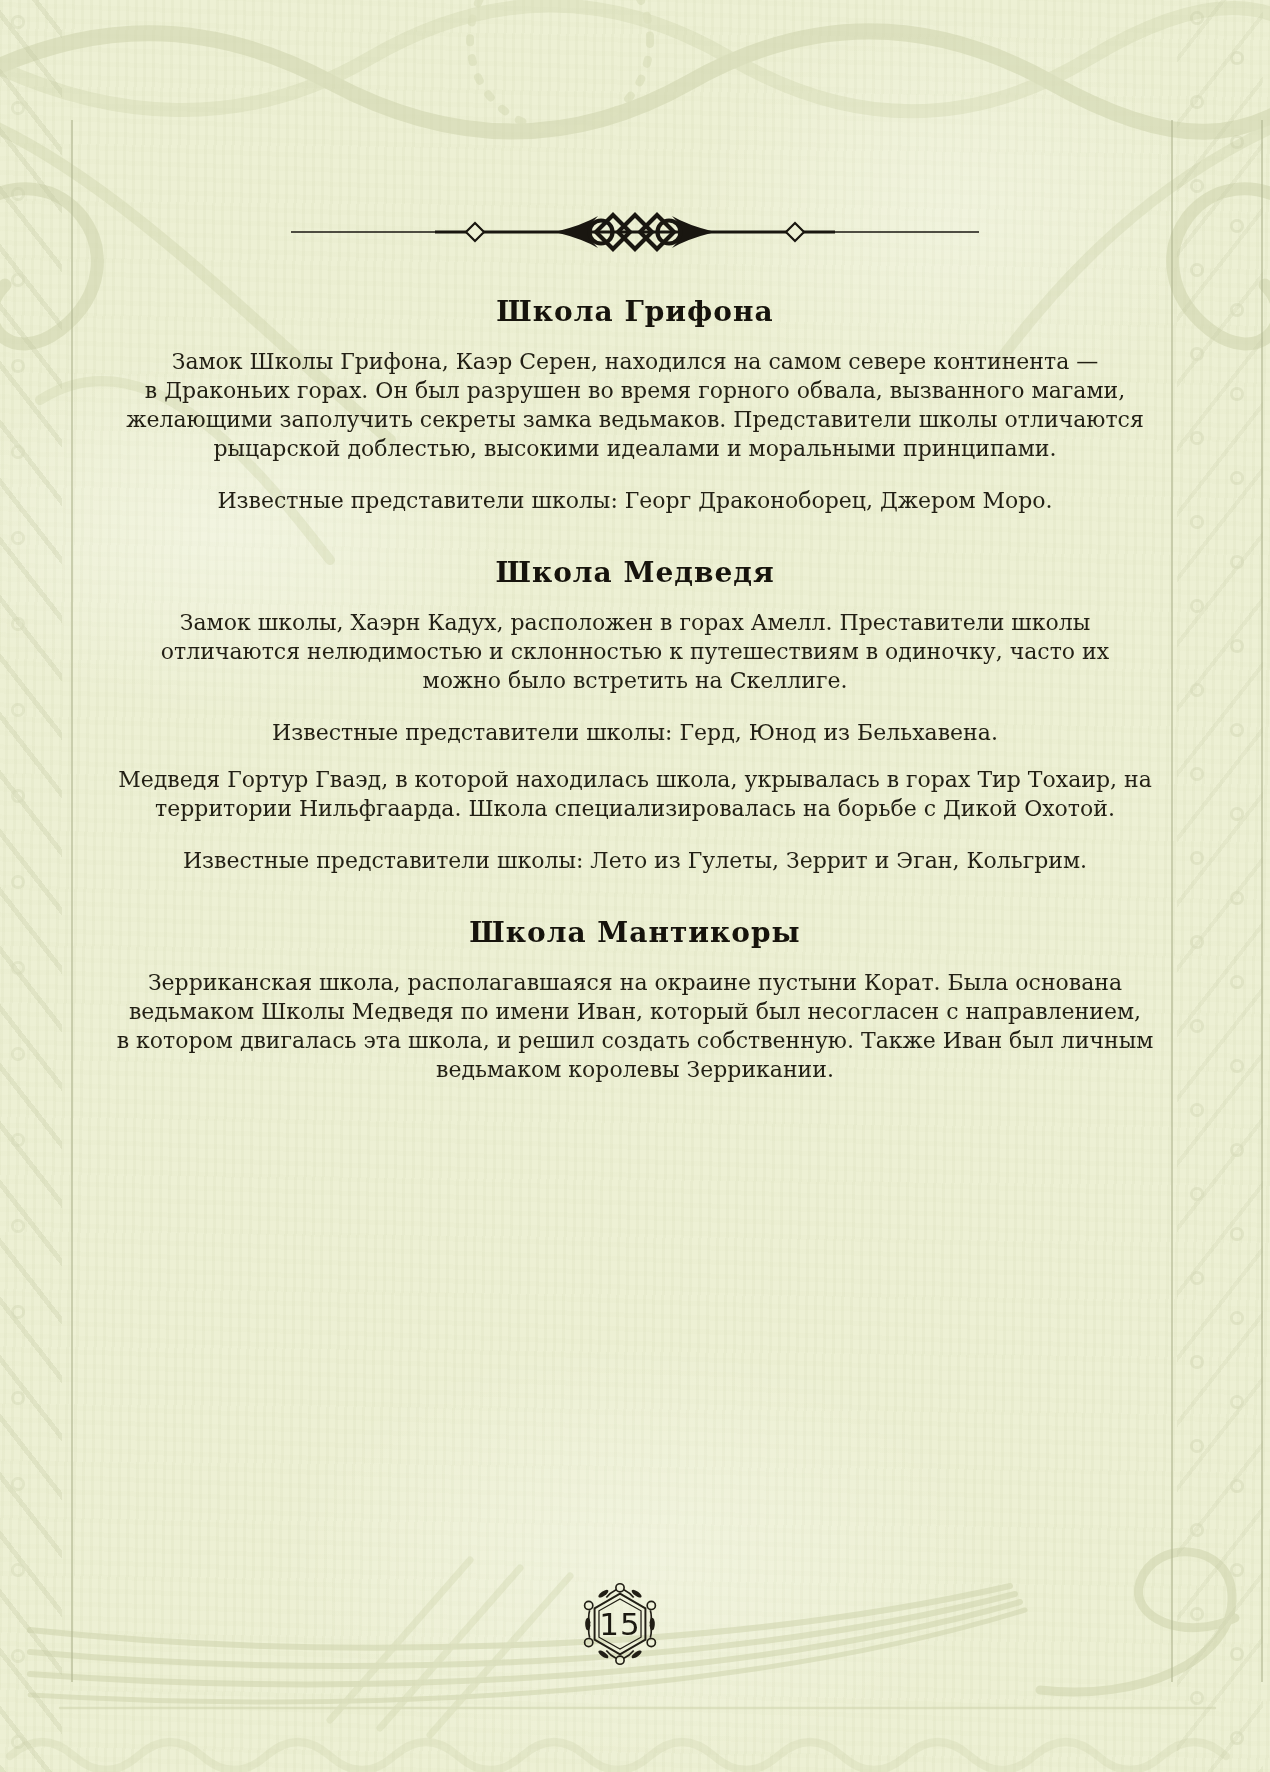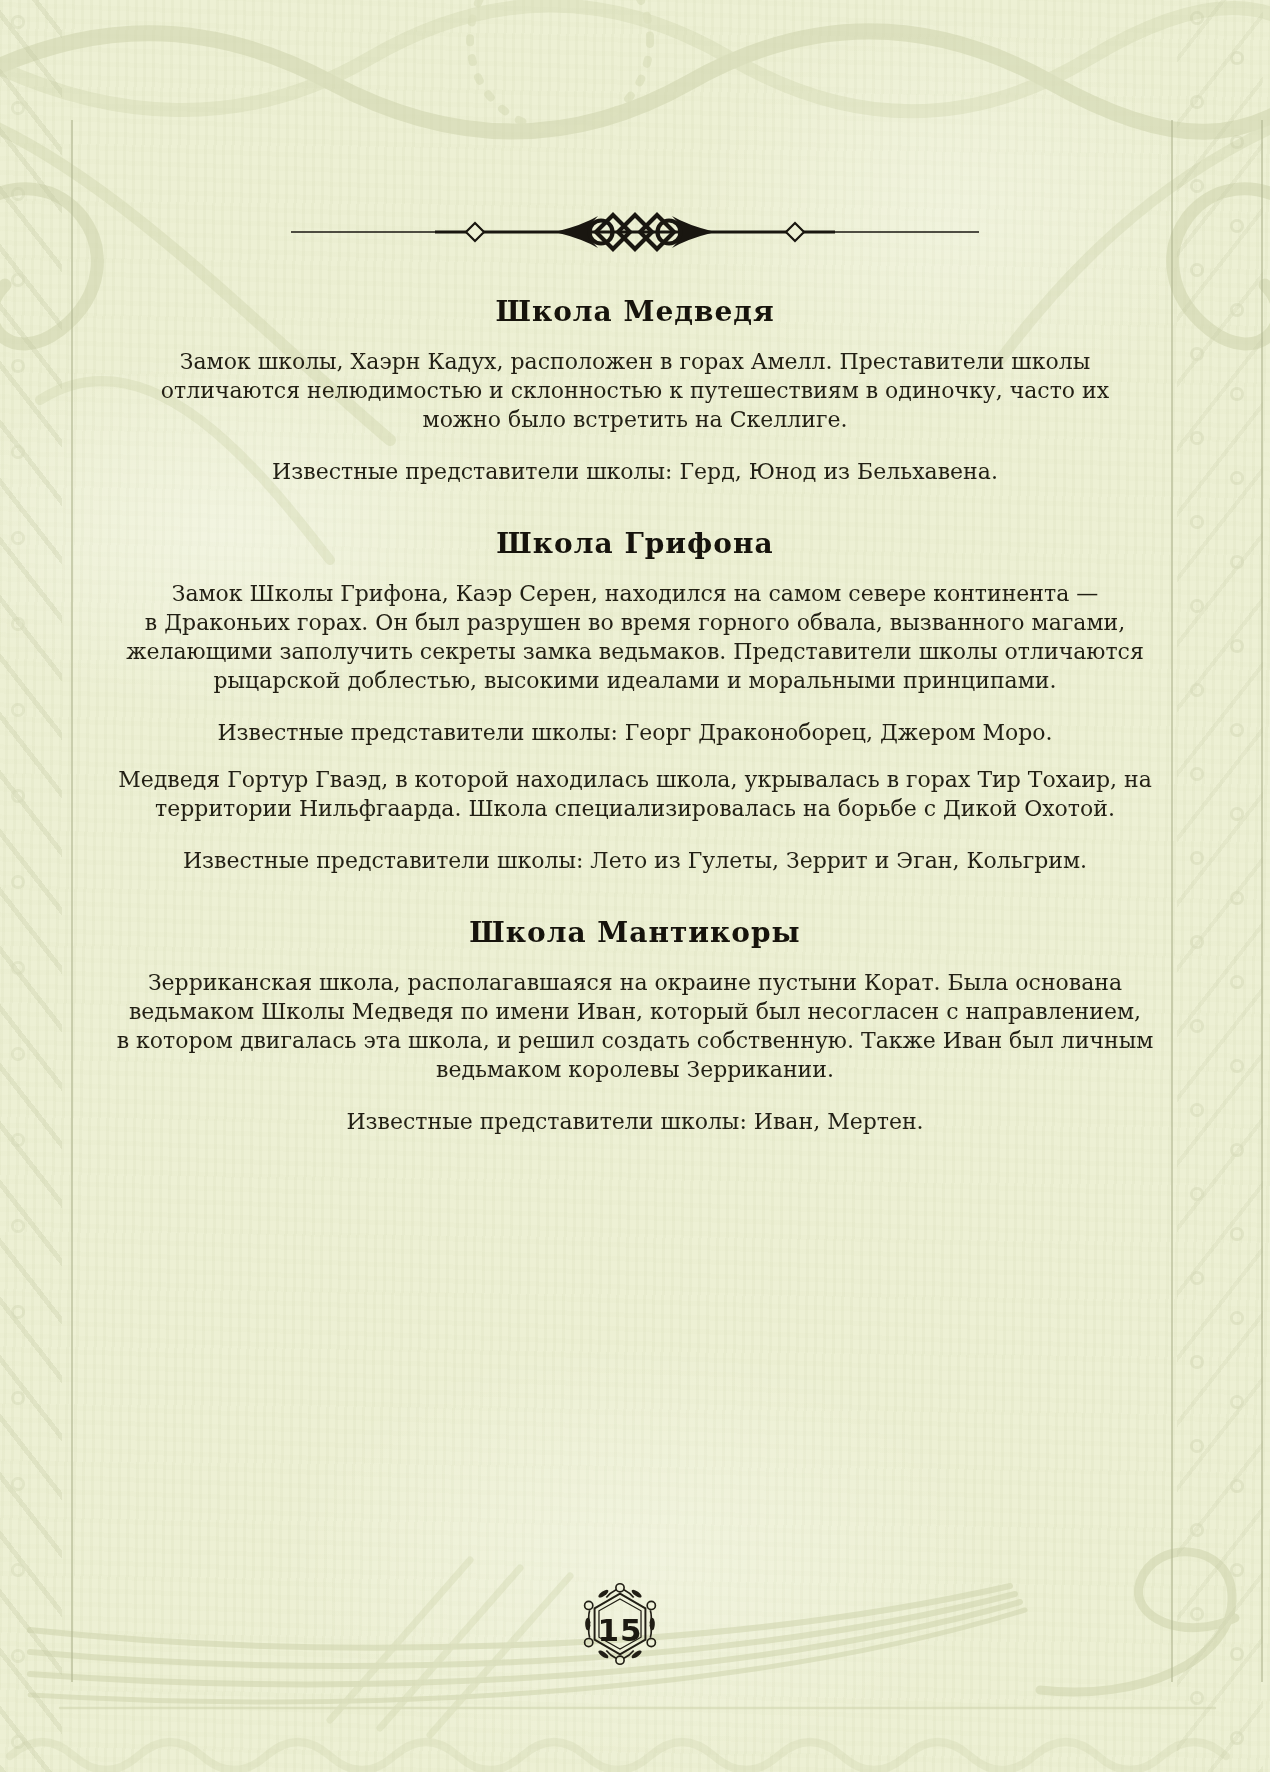--- a/index.html
+++ b/index.html
@@ -56,21 +56,21 @@
   }
   p.reps{
     margin:23px 0 0;text-align:center;
     font-size:22px;line-height:29px;color:#221f14;
   }
   
   .pagenum{position:absolute;left:576px;top:1580px;width:88px;height:88px;}
   .pagenum .num{
     position:absolute;left:0;top:26px;width:88px;text-align:center;
     font-family:"DejaVu Sans","Liberation Sans",sans-serif;
-    font-size:31px;font-weight:bold;color:#1c1911;letter-spacing:1px;margin-top:6px;
+    font-size:31px;font-weight:normal;color:#1c1911;letter-spacing:1px;
   }
 </style>
 </head>
 <body>
 
 <div class="page">
 
   <svg class="wm" width="1270" height="1772" viewBox="0 0 1270 1772" fill="none" stroke="#cfd4ad" stroke-linecap="round" opacity="0.55">
 
     <path d="M-40 85 C 90 15, 210 18, 330 82 S 570 150, 690 82 S 930 15, 1050 82 S 1250 150, 1330 75" stroke-width="16"></path>
@@ -111,49 +111,48 @@
       <path d="M270 20 Q298 13 313 4 Q303 14 303 20 Q303 26 313 36 Q298 27 270 20 Z" fill="#191610" stroke="none"></path>
       <path d="M430 20 Q402 13 387 4 Q397 14 397 20 Q397 26 387 36 Q402 27 430 20 Z" fill="#191610" stroke="none"></path>
       <circle cx="316" cy="20" r="11.5" stroke-width="4.2"></circle>
       <circle cx="384" cy="20" r="11.5" stroke-width="4.2"></circle>
       <path d="M328 3 L345 20 L328 37 L311 20 Z" stroke-width="4.2"></path>
       <path d="M350 3 L367 20 L350 37 L333 20 Z" stroke-width="4.2"></path>
       <path d="M372 3 L389 20 L372 37 L355 20 Z" stroke-width="4.2"></path>
     </svg>
 
     <section>
-      <h2>Школа Медведя</h2>
-      <p class="body">Замок школы, Хаэрн Кадух, расположен в горах Амелл. Преставители школы
-отличаются нелюдимостью и склонностью к путешествиям в одиночку, часто их
-можно было встретить на Скеллиге.</p>
-      <p class="reps">Известные представители школы: Герд, Юнод из Бельхавена.</p>
-    </section>
-
-    <section>
       <h2>Школа Грифона</h2>
       <p class="body">Замок Школы Грифона, Каэр Серен, находился на самом севере континента —
 в Драконьих горах. Он был разрушен во время горного обвала, вызванного магами,
 желающими заполучить секреты замка ведьмаков. Представители школы отличаются
 рыцарской доблестью, высокими идеалами и моральными принципами.</p>
       <p class="reps">Известные представители школы: Георг Драконоборец, Джером Моро.</p>
+    </section>
+
+    <section>
+      <h2>Школа Медведя</h2>
+      <p class="body">Замок школы, Хаэрн Кадух, расположен в горах Амелл. Преставители школы
+отличаются нелюдимостью и склонностью к путешествиям в одиночку, часто их
+можно было встретить на Скеллиге.</p>
+      <p class="reps">Известные представители школы: Герд, Юнод из Бельхавена.</p>
     </section>
 
     <section>
       <p class="body">Медведя Гортур Гваэд, в которой находилась школа, укрывалась в горах Тир Тохаир, на
 территории Нильфгаарда. Школа специализировалась на борьбе с Дикой Охотой.</p>
       <p class="reps">Известные представители школы: Лето из Гулеты, Зеррит и Эган, Кольгрим.</p>
     </section>
 
     <section>
       <h2>Школа Мантикоры</h2>
       <p class="body">Зерриканская школа, располагавшаяся на окраине пустыни Корат. Была основана
 ведьмаком Школы Медведя по имени Иван, который был несогласен с направлением,
 в котором двигалась эта школа, и решил создать собственную. Также Иван был личным
 ведьмаком королевы Зеррикании.</p>
-      <p class="reps">Известные представители школы: Иван, Мертен.</p>
     </section>
 
   </div>
 
   <div class="pagenum">
     <svg width="88" height="88" viewBox="0 0 90 90" fill="none" stroke="#211e15">
       <path d="M45 14 L71 29 L71 61 L45 76 L19 61 L19 29 Z" stroke-width="2"></path>
       <path d="M45 19.5 L66.5 31.5 L66.5 58.5 L45 70.5 L23.5 58.5 L23.5 31.5 Z" stroke-width="1.3"></path>
 
       <g stroke-width="1.7">

